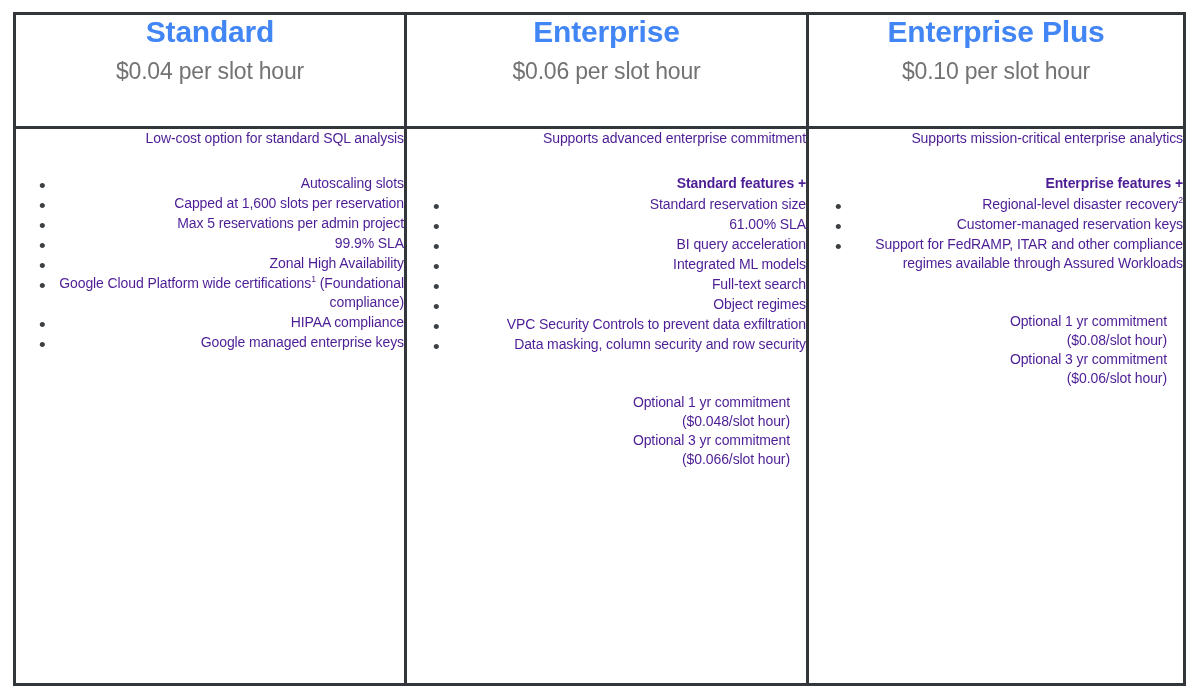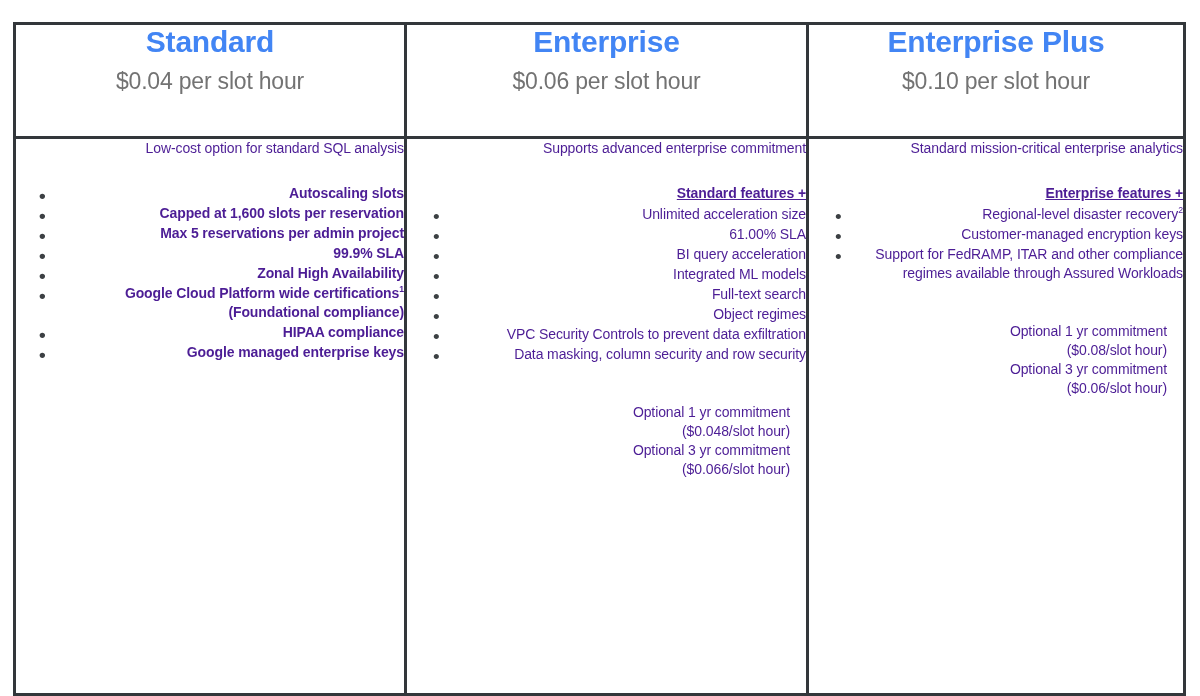--- a/index.html
+++ b/index.html
@@ -22,21 +22,21 @@
     width: 1200px;
     height: 696px;
     background: #ffffff;
     overflow: hidden;
   }
 
   
   .pricing-table {
     position: absolute;
     left: 13px;
-    top: 22px;
+    top: 12px;
     width: 1170px;
     height: 674px;
     border-collapse: collapse;
     table-layout: fixed;
     background: #ffffff;
   }
   .pricing-table col.c1 { width: 391px; }
   .pricing-table col.c2 { width: 402px; }
   .pricing-table col.c3 { width: 377px; }
 
@@ -81,21 +81,20 @@
     line-height: 1.36;
     letter-spacing: -0.1px;
     text-align: right;
   }
   .intro {
     margin: 0 0 26px 0;
   }
   .feat-heading {
     font-weight: bold;
     margin: 0 0 2px 0;
-    text-decoration: underline;
   }
   ul.features {
     list-style: none;
     margin: 0;
     padding: 0;
   }
   ul.features li {
     position: relative;
     padding-left: 55px;
     margin: 0 0 1px 0;
@@ -103,21 +102,21 @@
   ul.features li::before {
     content: "\2022";
     position: absolute;
     left: 26px;
     top: -1px;
     font-size: 19px;
     color: #3c4043;
     line-height: 1.36;
   }
   
-  .col-standard ul.features li { padding-left: 36px; font-weight: bold; }
+  .col-standard ul.features li { padding-left: 36px; }
   .col-standard ul.features li::before { left: 23px; }
 
   .spacer-after-list { height: 22px; }
 
   .commit {
     margin: 16px;
   }
   .commit div { white-space: nowrap; }
 
   sup {
@@ -167,43 +166,43 @@
               <li>HIPAA compliance</li>
               <li>Google managed enterprise keys</li>
             </ul>
           <div class="spacer-after-list"></div>
 
         </td>
         <td class="body-cell col-enterprise">
           <p class="intro">Supports advanced enterprise commitment</p>
           <p class="feat-heading">Standard features +</p>
           <ul class="features">
-              <li>Unlimited acceleration size</li>
+              <li>Standard reservation size</li>
               <li>61.00% SLA</li>
               <li>BI query acceleration</li>
               <li>Integrated ML models</li>
               <li>Full-text search</li>
               <li>Object regimes</li>
               <li>VPC Security Controls to prevent data exfiltration</li>
               <li>Data masking, column security and row security</li>
             </ul>
           <div class="spacer-after-list"></div>
           <div class="commit">
               <div>Optional 1 yr commitment</div>
               <div>($0.048/slot hour)</div>
               <div>Optional 3 yr commitment</div>
               <div>($0.066/slot hour)</div>
             </div>
         </td>
         <td class="body-cell col-enterprise-plus">
-          <p class="intro">Standard mission-critical enterprise analytics</p>
+          <p class="intro">Supports mission-critical enterprise analytics</p>
           <p class="feat-heading">Enterprise features +</p>
           <ul class="features">
               <li>Regional-level disaster recovery<sup>2</sup></li>
-              <li>Customer-managed encryption keys</li>
+              <li>Customer-managed reservation keys</li>
               <li>Support for FedRAMP, ITAR and other compliance regimes available through Assured Workloads</li>
             </ul>
           <div class="spacer-after-list"></div>
           <div class="commit">
               <div>Optional 1 yr commitment</div>
               <div>($0.08/slot hour)</div>
               <div>Optional 3 yr commitment</div>
               <div>($0.06/slot hour)</div>
             </div>
         </td>

